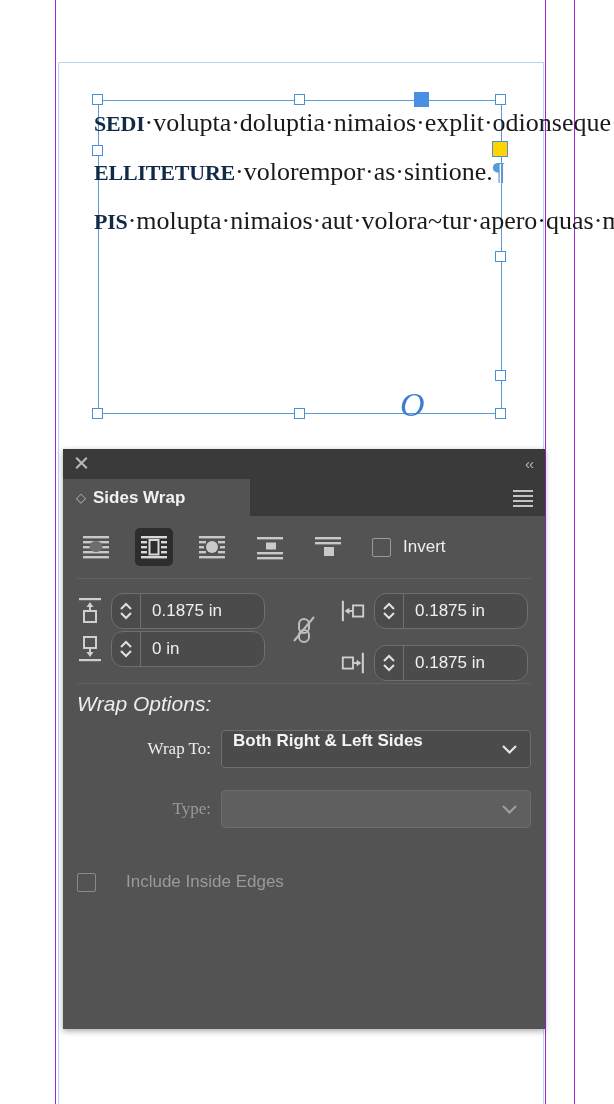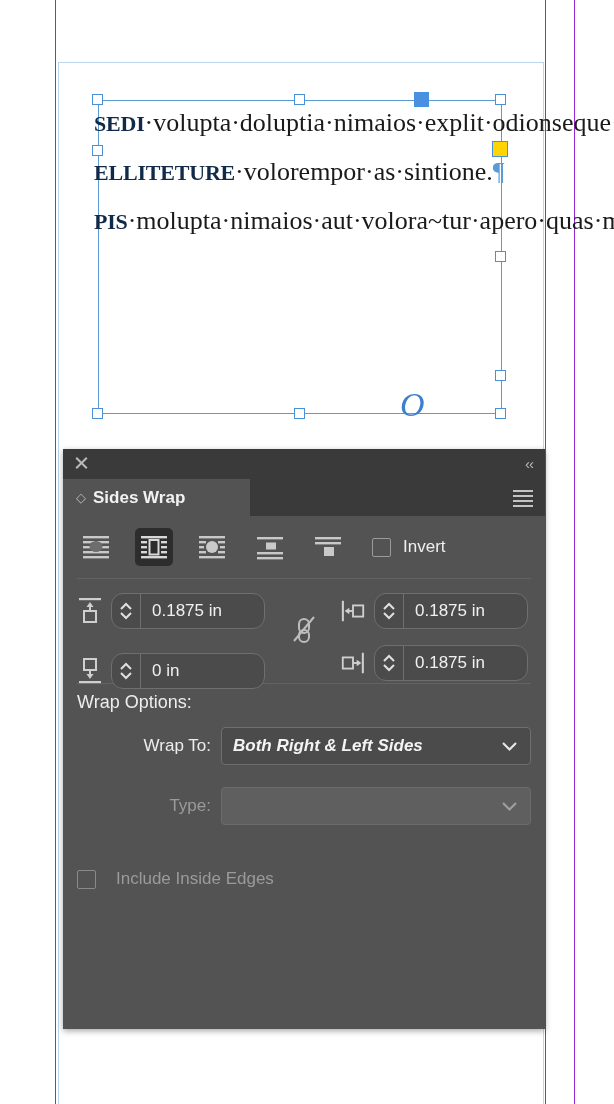--- a/index.html
+++ b/index.html
@@ -315,70 +315,70 @@
     width: 110px;
     background: transparent;
     border: none;
     outline: none;
     color: #f0f0f0;
     font-family: "Liberation Sans", sans-serif;
     font-size: 17px;
     padding-left: 11px;
   }
   #offset-top-field    { left: 14px;  top: 14px; }
-  #offset-bottom-field { left: 14px;  top: 74px; justify-content: center; }
+  #offset-bottom-field { left: 14px;  top: 52px; justify-content: center; }
   #offset-left-field   { left: 277px; top: 14px; }
   #offset-right-field  { left: 277px; top: 66px; }
   #link-icon {
     position: absolute;
     left: 228px;
     top: 34px;
     width: 26px;
     height: 32px;
     cursor: pointer;
   }
 
   
   #wrap-options {
     padding: 8px 14px 0 14px;
   }
   .section-label {
-    font-size: 18px;
+    font-size: 21px;
     color: #ededed;
     margin-bottom: 14px;
+    font-style: italic;
   }
   .section-label.disabled { color: #9a9a9a; }
 
   .field-row {
     display: flex;
     align-items: center;
     margin-bottom: 18px;
   }
   .field-label {
     font-size: 17px;
     color: #ededed;
     width: 144px;
     text-align: right;
     padding-right: 10px;
     box-sizing: border-box;
+    font-family: Liberation Serif, serif;
   }
   .field-label.disabled { color: #9a9a9a; }
 
   .select-box {
     position: relative;
     flex: 1;
     height: 38px;
     background: #4b4b4b;
     border: 1px solid #6f6f6f;
     border-radius: 4px;
     display: flex;
-    align-items: center;
-    box-sizing: border-box;
-    cursor: pointer;
-    font-style: italic;
+    box-sizing: border-box;
+    cursor: pointer;
   }
   .select-box.disabled {
     background: #5f5f5f;
     border-color: #6b6b6b;
     cursor: default;
   }
   .select-value {
     padding-left: 11px;
     font-size: 17px;
     color: #f4f4f4;
@@ -398,21 +398,21 @@
     padding: 26px 14px 0 14px;
   }
   #include-inside-box {
     width: 19px;
     height: 19px;
     border: 1px solid #8a8a8a;
     border-radius: 2px;
     box-sizing: border-box;
   }
   #include-inside-label {
-    margin-left: 20px;
+    margin-left: 30px;
     font-size: 17px;
     color: #9a9a9a;
   }
 </style>
 </head>
 <body>
 
 <div id="canvas">
 
   <div class="vguide g1"></div>

